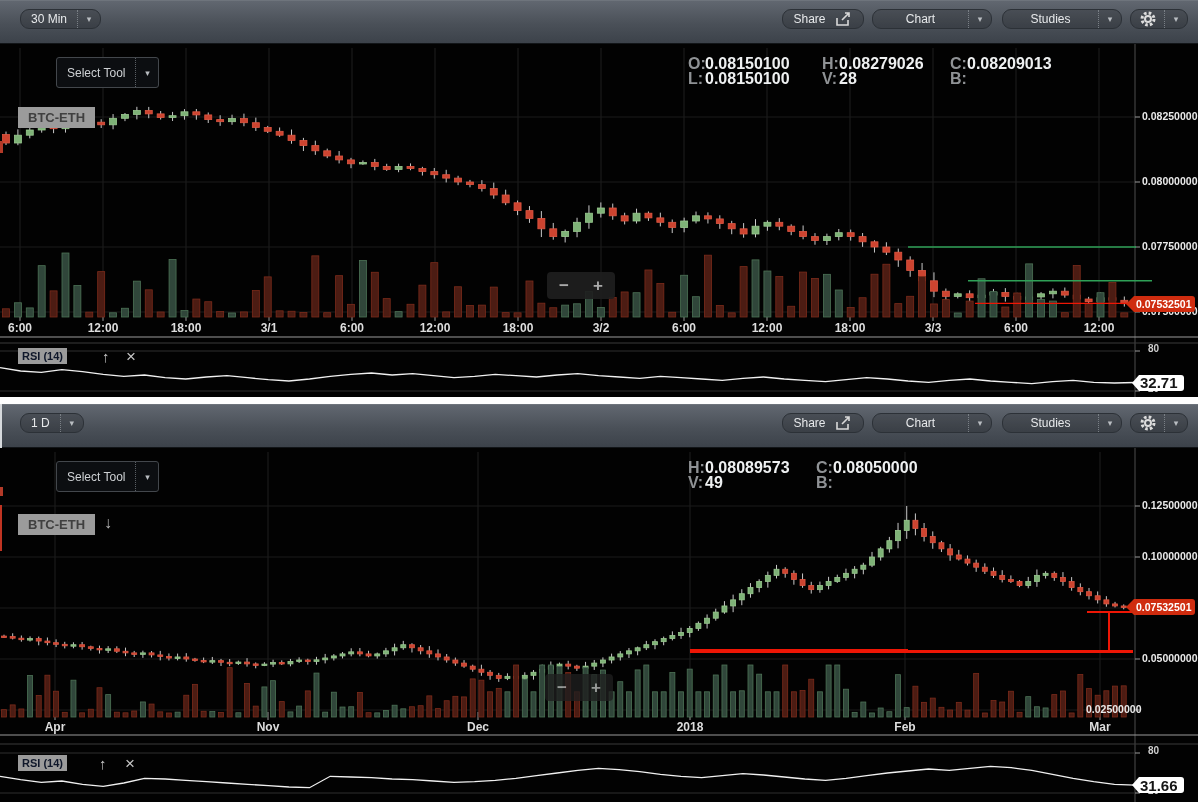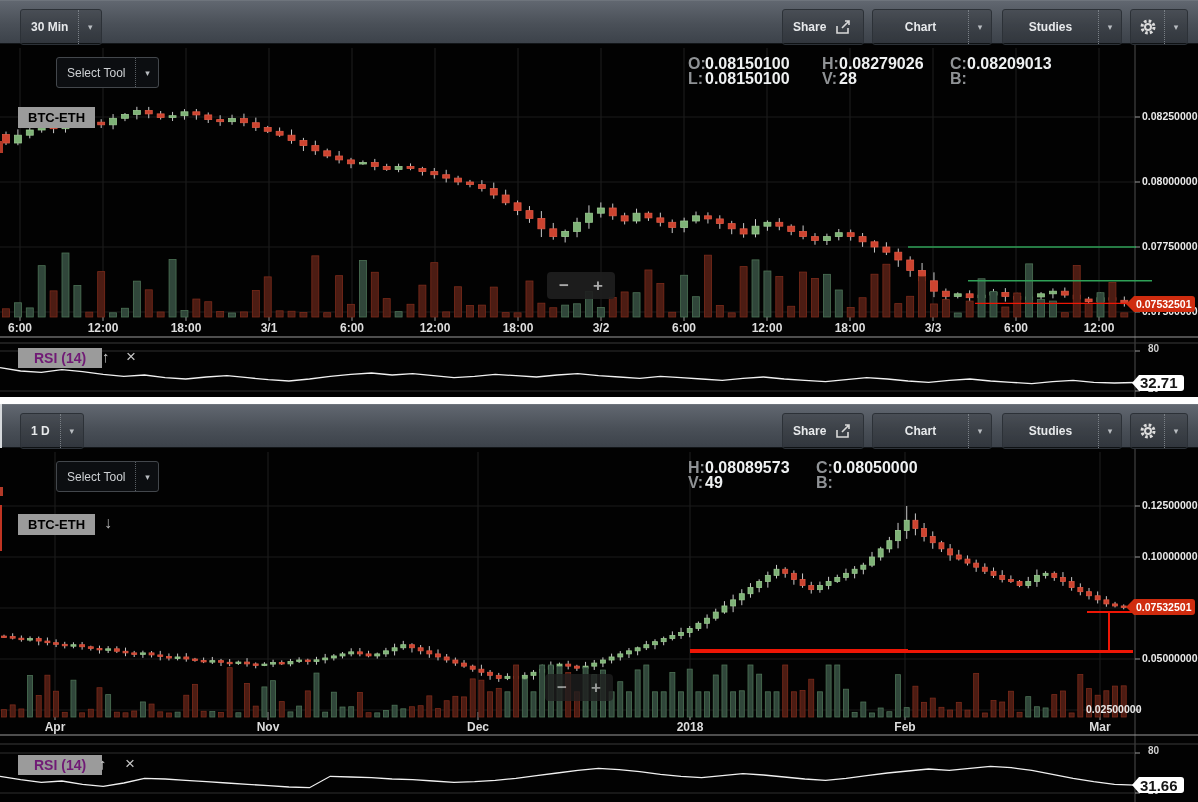--- a/index.html
+++ b/index.html
@@ -1,44 +1,44 @@
 <!DOCTYPE html>
 <html><head>
 <meta charset="utf-8">
 <style>
   html,body{margin:0;padding:0;background:#000;}
   #page{position:relative;width:1198px;height:802px;overflow:hidden;background:#000;
         font-family:"Liberation Sans","DejaVu Sans",sans-serif;}
   .toolbar{position:absolute;left:0;width:1198px;height:44px;box-sizing:border-box;
            background:linear-gradient(180deg,#616770 0%,#4a5058 55%,#3c424a 100%);
            border-top:1px solid #6e747c;border-bottom:1px solid #121518;z-index:6;}
-  .tbtn{position:absolute;top:8px;height:36px;display:flex;align-items:stretch;box-sizing:border-box;
-        background:rgba(0,0,0,.17);border:1px solid #2c3137;border-radius:3px;
-        color:#e7e9eb;font-size:12px;font-weight:bold;}
+  .tbtn{position:absolute;top:8px;height:20px;display:flex;align-items:stretch;box-sizing:border-box;
+        background:rgba(0,0,0,.17);border:1px solid #2c3137;border-radius:9px;
+        color:#e7e9eb;font-size:12px;font-weight:normal;}
   .cell{display:flex;align-items:center;padding:0 10px;}
   .grow{flex:1;justify-content:center;}
   .chev{width:22px;display:flex;align-items:center;justify-content:center;
         border-left:1px dotted #7a8086;color:#b9bdc1;font-size:9px;}
   .chartbg{position:absolute;left:0;width:1198px;background:#020202;}
   .sel{position:absolute;display:flex;align-items:stretch;height:31px;box-sizing:border-box;z-index:6;
        background:#0c0e11;border:1px solid #43474c;border-radius:3px;color:#ced1d4;font-size:12px;}
   .sel .chev{border-left:1px dotted #5a5f64;}
-  .sym{position:absolute;background:#9b9b9b;color:#000000;font-weight:bold;font-size:13px;
+  .sym{position:absolute;background:#9b9b9b;color:#404040;font-weight:bold;font-size:13px;
        padding:3px 10px;z-index:6;text-align:right;}
   .symarrow{position:absolute;color:#b6b6b6;font-size:16px;z-index:6;}
   .ohlc{position:absolute;display:flex;font-size:16px;line-height:15px;z-index:6;}
   .ocol1{width:134px}.ocol2{width:128px}
   .ok{color:#8f9295;display:inline-block;width:17px;font-weight:bold;}
   .ov{color:#eef0f1;font-weight:bold;}
   .pill{position:absolute;width:68px;height:27px;background:rgba(30,30,30,.92);
         border-radius:4px;display:flex;z-index:6;}
   .pill span{flex:1;display:flex;align-items:center;justify-content:center;
              color:#a9a9a9;font-size:17px;font-weight:bold;cursor:pointer;}
-  .rsi-lbl{position:absolute;background:#9b9b9b;color:#701a75;font-weight:bold;font-size:14px;
-           padding:2px 16px;z-index:6;}
+  .rsi-lbl{position:absolute;background:#9b9b9b;color:#0f172a;font-weight:bold;font-size:11px;
+           padding:2px 4px;z-index:6;}
   .rsi-ico{position:absolute;color:#c5c5c5;z-index:6;font-size:15px;cursor:pointer;}
   .axlbl{position:absolute;color:#e9e9e9;font-size:10.5px;font-weight:bold;z-index:6;white-space:nowrap;}
   .tlbl{position:absolute;color:#dddddd;font-size:12px;font-weight:bold;z-index:6;transform:translateX(-50%);}
   .ptag{position:absolute;height:16px;display:flex;align-items:center;z-index:7;font-weight:bold;}
   .ptag .tri{width:0;height:0;border-top:8px solid transparent;border-bottom:8px solid transparent;}
   .ptag.red .tri{border-right:8px solid #cf2c0f;}
   .ptag.red .body{background:#cf2c0f;color:#fff;font-size:10.5px;padding:1px 4px 1px 2px;border-radius:0 3px 3px 0;height:14px;display:flex;align-items:center;}
   .ptag.white .tri{border-right:7px solid #ffffff;}
   .ptag.white .body{background:#fff;color:#151515;font-size:15px;padding:1px 6px 1px 1px;border-radius:0 3px 3px 0;height:14px;display:flex;align-items:center;}
   .lyears{position:absolute;color:#ee1605;font-family:"DejaVu Sans Mono","Liberation Mono",monospace;

